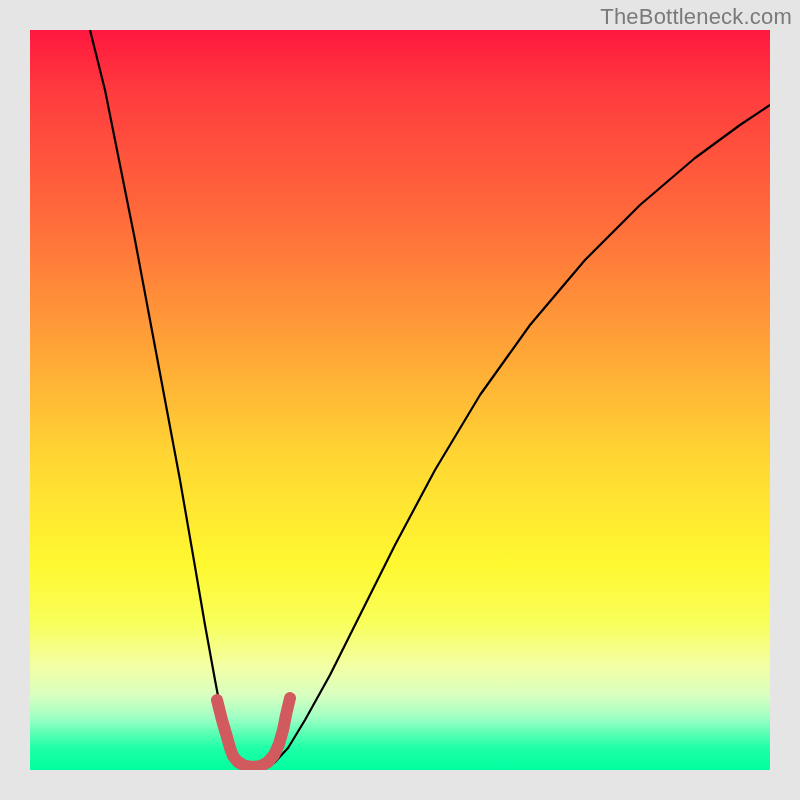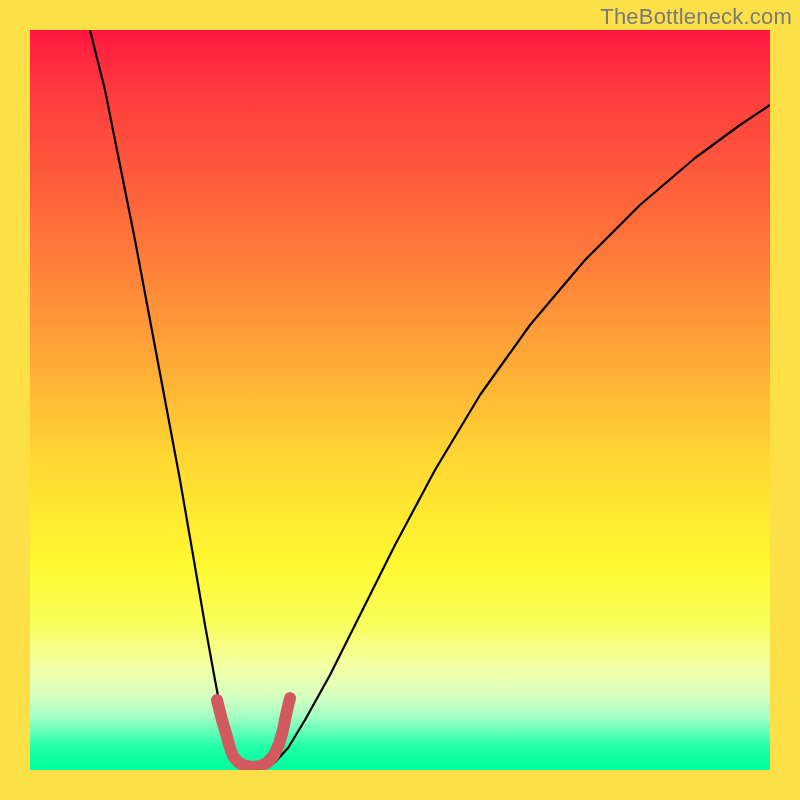--- a/index.html
+++ b/index.html
@@ -10,21 +10,21 @@
     background: #000;
     overflow: hidden;
     font-family: Arial, Helvetica, sans-serif;
   }
   .frame {
     position: absolute;
     left: 0;
     top: 0;
     width: 800px;
     height: 800px;
-    background: #fde047;
+    background: #e5e5e5;
   }
   .plot {
     position: absolute;
     left: 30px;
     top: 30px;
     width: 740px;
     height: 740px;
     background: linear-gradient(
       to bottom,
       #ff173f 0%,

